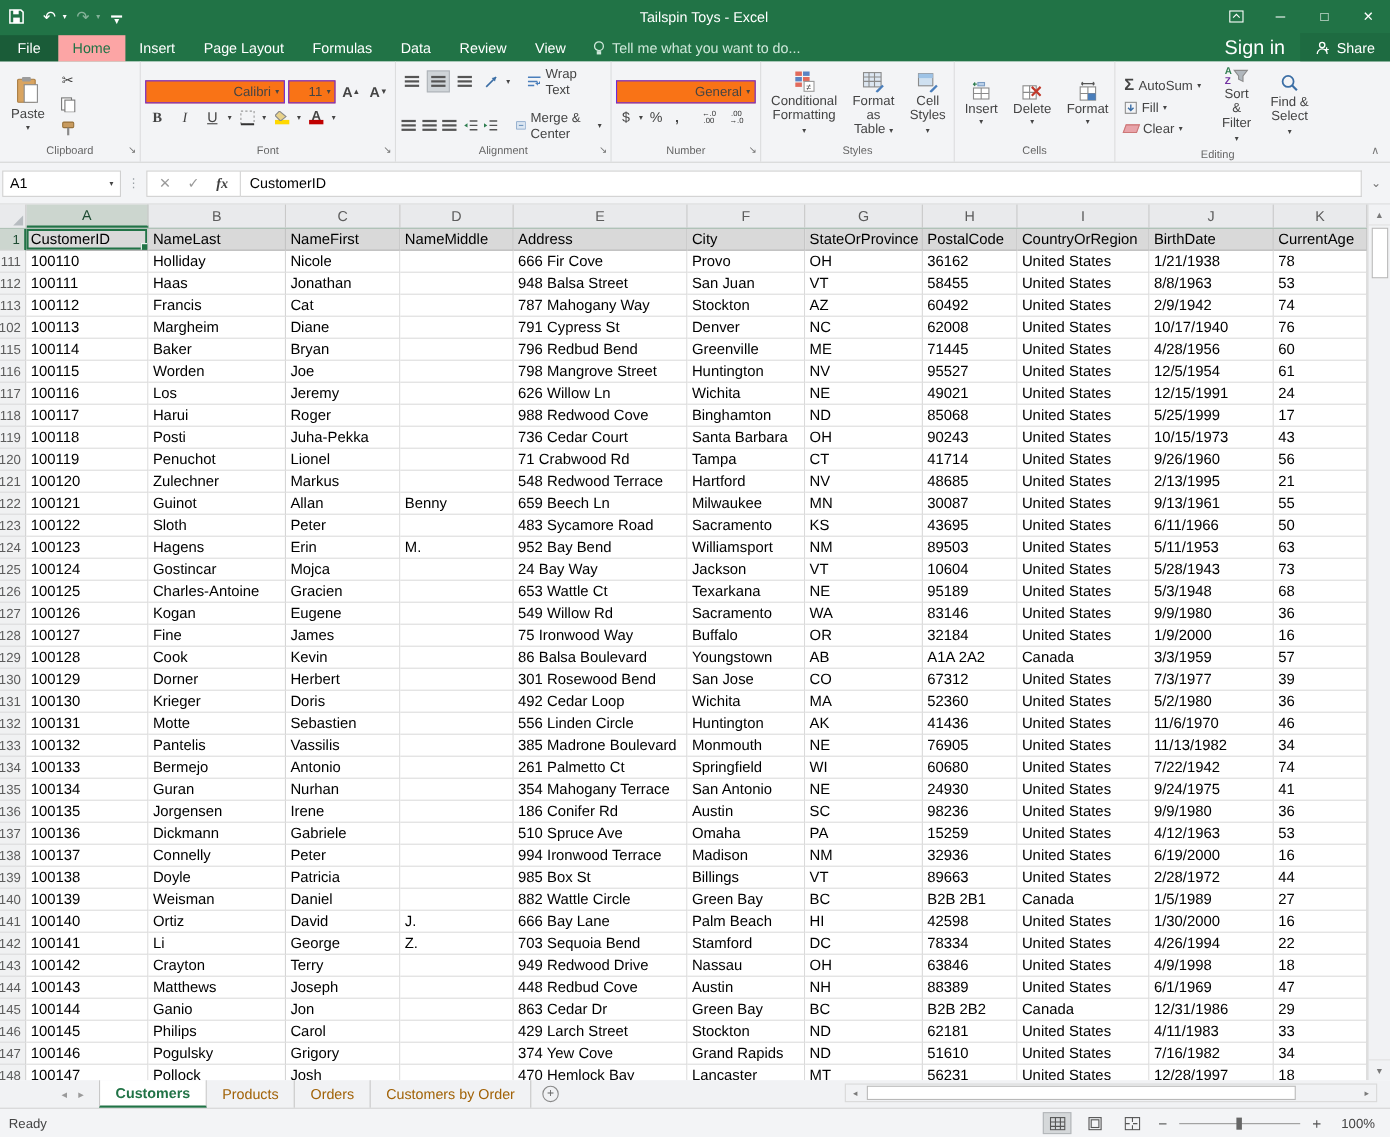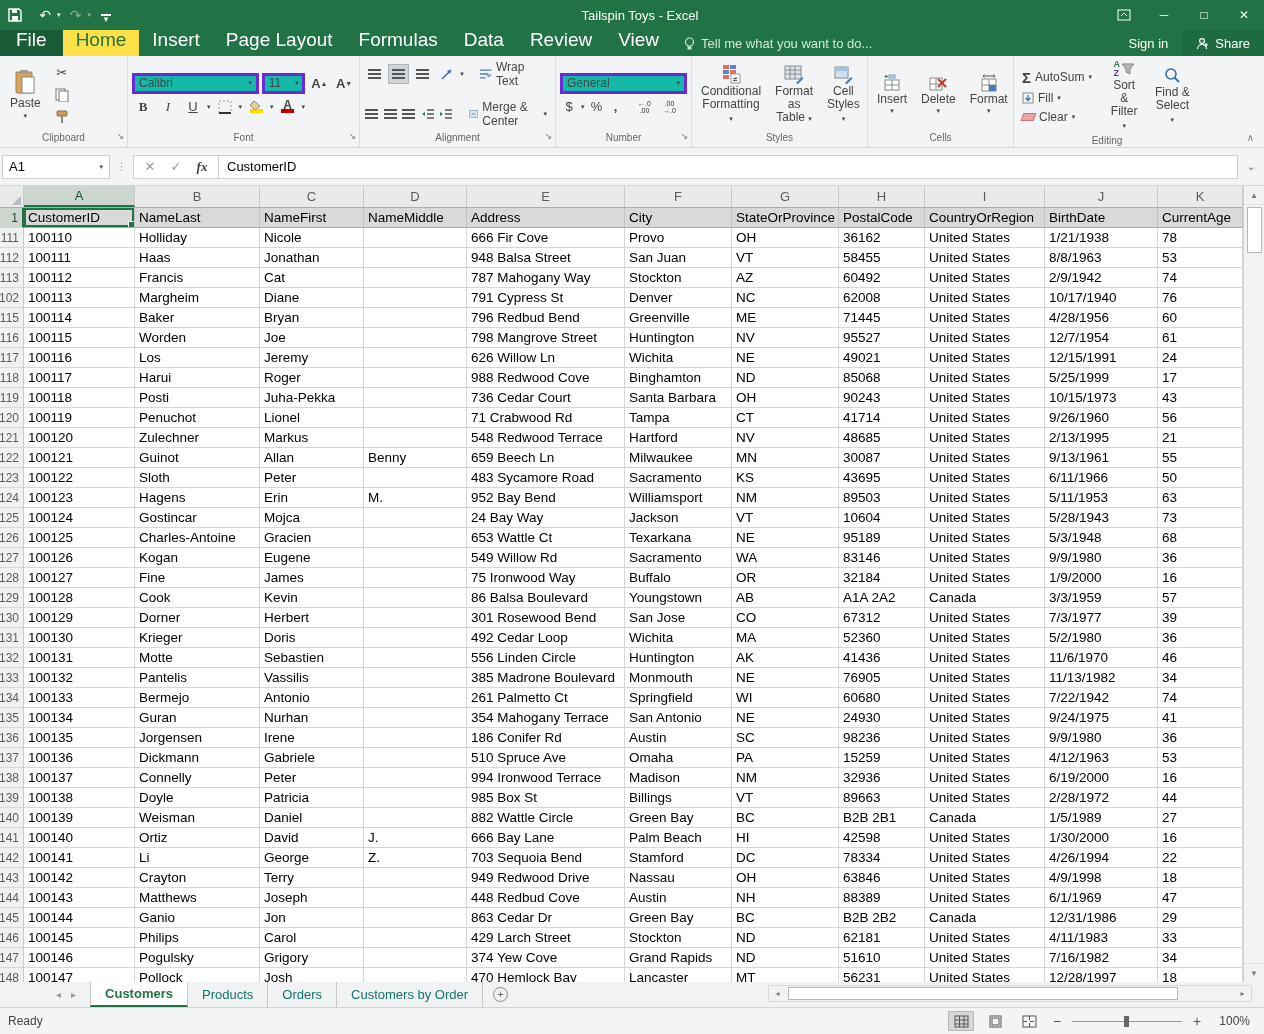--- a/index.html
+++ b/index.html
@@ -12,41 +12,41 @@
   .qat .qbtn { color:#fff; font-size:14px; width:22px; text-align:center; cursor:default; }
   .qat .dd { font-size:7px; margin-left:-3px; }
   .qat .dim { opacity:.45; }
   .win-title { position:absolute; left:16px; right:0; text-align:center; font-size:13px; pointer-events:none; }
   .winctl { margin-left:auto; display:flex; }
   .winctl .wbtn { width:40px; height:30px; display:flex; align-items:center; justify-content:center; font-size:12px; }
   .winctl .wbtn svg { display:block; }
 
   
   .tabrow { height:26px; background:#217346; display:flex; align-items:flex-end; color:#fff; }
-  .rtab { font-size:19px; padding:4px 13px 5px; cursor:default; }
+  .rtab { font-size:13px; padding:4px 13px 5px; cursor:default; }
   .rtab.file { background:#1a5c38; padding:4px 16px 5px; }
-  .rtab.active { background:#fde047; color:#217346; }
+  .rtab.active { background:#fca5a5; color:#217346; }
   .tellme { display:flex; align-items:center; gap:6px; font-size:13px; color:#cfe8da; padding:4px 12px 5px; }
   .tabrow-right { margin-left:auto; display:flex; align-items:center; height:100%; }
-  .signin { font-size:13px; padding:0 14px; }
+  .signin { font-size:18px; padding:0 14px; }
   .share { font-size:13px; background:#1e6b41; height:100%; display:flex; align-items:center; gap:6px; padding:0 14px; }
 
   
   .ribbon { height:92px; background:#f3f4f6; border-bottom:1px solid #d5d5d5; display:flex; color:#444; position:relative; }
   .rgroup { height:100%; border-right:1px solid #dcddde; display:flex; flex-direction:column; padding:3px 4px 0; position:relative; }
   .rg-body { flex:1; display:flex; align-items:center; gap:4px; }
   .rg-label { height:17px; font-size:10px; color:#666; text-align:center; line-height:15px; position:relative; }
   .launcher { position:absolute; right:-1px; bottom:3px; font-size:9px; color:#777; }
   .rbtn-big { display:flex; flex-direction:column; align-items:center; justify-content:center; font-size:12px; gap:2px; padding:2px 6px; }
   .rbtn-big .lbl { line-height:13px; text-align:center; }
   .dd8 { font-size:7px; color:#444; }
   .rsm { width:22px; height:20px; display:flex; align-items:center; justify-content:center; font-size:13px; }
   .rcol { display:flex; flex-direction:column; justify-content:center; gap:2px; }
   .rrow { display:flex; align-items:center; gap:3px; }
-  .combo { background:#14b8a6; border:3px solid #6d28d9; font-size:12px; height:21px; display:flex; align-items:center; padding:0 4px; justify-content:space-between; }
+  .combo { background:#f97316; border:1px solid #6d28d9; font-size:12px; height:21px; display:flex; align-items:center; padding:0 4px; justify-content:flex-end; }
   .combo .dd8 { margin-left:4px; }
   .mini-label-btn { display:flex; align-items:center; gap:4px; font-size:12px; padding:1px 4px; }
   .stack-btn { display:flex; flex-direction:column; align-items:center; font-size:12px; padding:1px 5px; gap:1px; }
   .stack-btn .l2 { line-height:13px; text-align:center; }
   .bars { display:inline-block; width:13px; height:2px; background:#555; box-shadow:0 4px 0 #555, 0 8px 0 #555; margin-bottom:8px; }
   .align-act { background:#cfd4d8; border:1px solid #aeb4ba; }
   .sum { font-size:15px; font-weight:bold; color:#444; }
   .red-eraser { width:13px; height:8px; background:#e8a3a9; border:1px solid #c77; transform:skewX(-20deg); display:inline-block; }
   .collapse { position:absolute; right:10px; bottom:4px; color:#777; font-size:10px; }
   .dec-btn { font-size:7px; line-height:7px; color:#333; text-align:center; }
@@ -88,21 +88,21 @@
   
   .vscroll { width:21px; background:#f1f2f4; border-left:1px solid #d4d4d4; display:flex; flex-direction:column; align-items:center; }
   .vs-arrow { width:21px; height:19px; display:flex; align-items:center; justify-content:center; color:#7a7a7a; font-size:8px; border-bottom:1px solid #e2e2e2; }
   .vs-thumb { width:15px; height:46px; background:#fff; border:1px solid #b8b8b8; margin-top:2px; }
   .vs-fill { flex:1; }
   .vs-down { border-top:1px solid #e2e2e2; border-bottom:none; }
 
   
   .sheetbar { height:26px; background:#f1f2f4; display:flex; align-items:stretch; position:relative; border-bottom:1px solid #d4d4d4; }
   .tab-navs { display:flex; align-items:center; gap:10px; padding:0 14px 0 56px; color:#9a9a9a; font-size:10px; }
-  .stab { display:flex; align-items:center; font-size:13px; color:#0f766e; padding:0 14px; border-right:1px solid #c8c8c8; cursor:default; }
+  .stab { display:flex; align-items:center; font-size:13px; color:#a16207; padding:0 14px; border-right:1px solid #c8c8c8; cursor:default; }
   .stab.first { border-left:1px solid #c8c8c8; }
   .stab.active { background:#fff; color:#217346; font-weight:bold; border-bottom:2px solid #217346; }
   .addsheet { display:flex; align-items:center; padding:0 10px; }
   .plus-circ { width:15px; height:15px; border-radius:50%; border:1px solid #8a8a8a; color:#666; font-size:11px; line-height:13px; text-align:center; }
   .hscroll { position:absolute; left:768px; right:12px; top:3px; height:17px; display:flex; align-items:center; background:#f1f2f4; border:1px solid #d9d9d9; }
   .hs-arrow { width:17px; height:100%; display:flex; align-items:center; justify-content:center; color:#7a7a7a; font-size:8px; }
   .hs-track { flex:1; height:100%; position:relative; }
   .hs-thumb { position:absolute; left:2px; top:1px; height:13px; width:390px; background:#fff; border:1px solid #b8b8b8; }
 
   
@@ -582,21 +582,21 @@
           <div class="rownum">116</div>
           <div class="cell c0">100115</div>
           <div class="cell c1">Worden</div>
           <div class="cell c2">Joe</div>
           <div class="cell c3"></div>
           <div class="cell c4">798 Mangrove Street</div>
           <div class="cell c5">Huntington</div>
           <div class="cell c6">NV</div>
           <div class="cell c7">95527</div>
           <div class="cell c8">United States</div>
-          <div class="cell c9">12/7/1954</div>
+          <div class="cell c9">12/5/1954</div>
           <div class="cell c10">61</div>
         </div>
         <div class="grow">
           <div class="rownum">117</div>
           <div class="cell c0">100116</div>
           <div class="cell c1">Los</div>
           <div class="cell c2">Jeremy</div>
           <div class="cell c3"></div>
           <div class="cell c4">626 Willow Ln</div>
           <div class="cell c5">Wichita</div>

